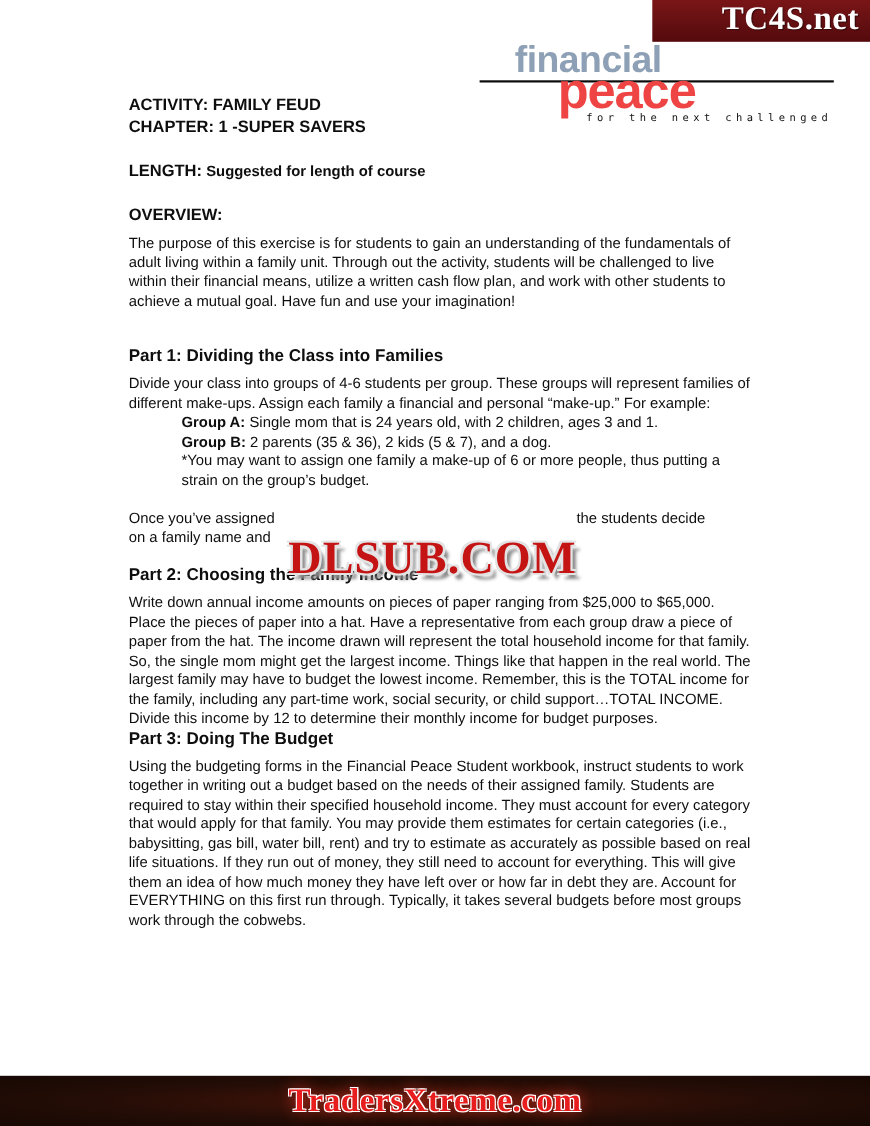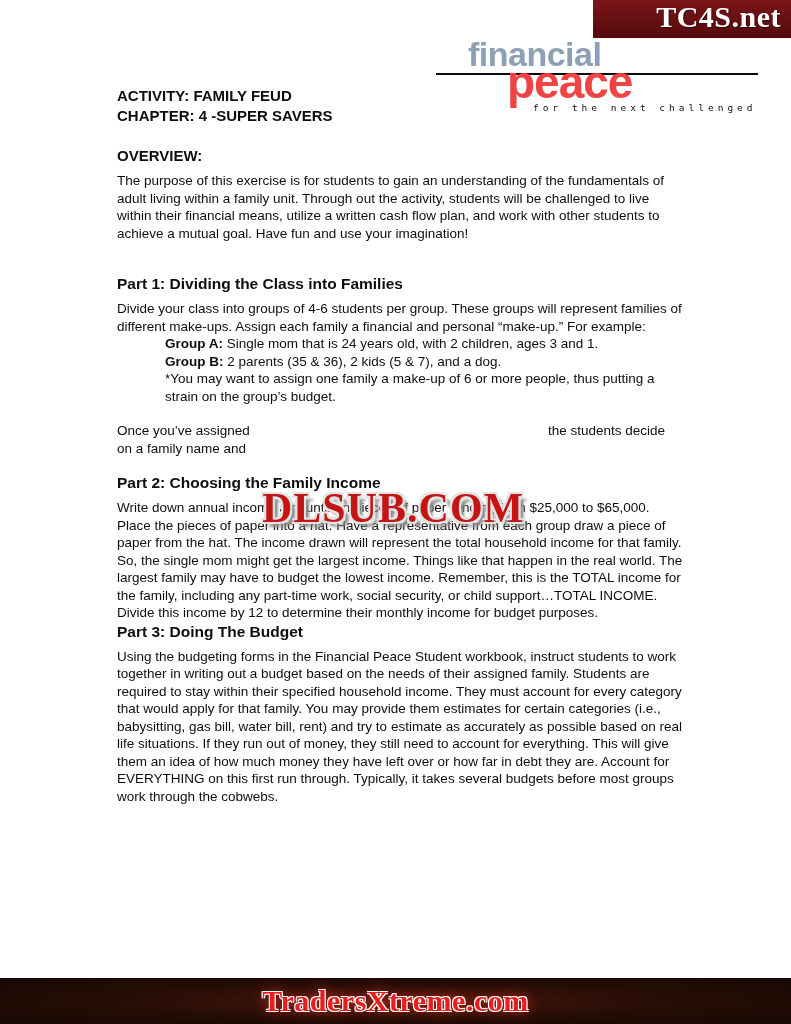--- a/index.html
+++ b/index.html
@@ -59,21 +59,21 @@
   .length-line{margin-top:20px;font-size:15px;font-weight:bold;line-height:20px;}
   .length-line .length-text{font-size:13.5px;}
   .section-heading{margin-top:32px;font-size:15.5px;font-weight:bold;line-height:20px;}
   .overview-heading{margin-top:20px;font-size:15px;font-weight:bold;line-height:20px;}
   .para{margin-top:6px;}
   .indent{margin-left:48px;}
   .note{}
   .group-label{font-weight:bold;}
   .closing{margin-top:17px;position:relative;}
   .closing-line1{position:relative;height:17.5px;}
-  .closing-frag-right{position:absolute;left:431px;top:0;white-space:nowrap;text-align:right;}
+  .closing-frag-right{position:absolute;left:407px;top:0;white-space:nowrap;text-align:right;}
   .heading-tight{margin-top:16px;font-size:15.5px;font-weight:bold;line-height:20px;}
   .heading-p3{font-size:15.5px;font-weight:bold;line-height:20px;}
 
   
   .watermark-center{
     position:absolute;left:262px;top:484px;
     font-family:"Liberation Serif",serif;
     font-weight:bold;font-size:42px;letter-spacing:1px;
     color:#c41414;
     text-shadow:
@@ -112,22 +112,25 @@
   <div>
     <div class="logo-financial">financial</div>
     <div class="logo-rule"></div>
     <div class="logo-peace">peace</div>
     <div class="logo-tagline">for the next challenged</div>
   </div>
 
   <div class="content">
 
     <div class="title-line">ACTIVITY:  FAMILY FEUD</div>
-    <div class="title-line">CHAPTER:  4 -SUPER SAVERS</div>
+    <div class="title-line">CHAPTER:  1 -SUPER SAVERS</div>
 
+    <div class="length-line">
+      <span>LENGTH:</span><span class="length-text"> Suggested for length of course</span>
+    </div>
 
     <div class="overview-heading">OVERVIEW:</div>
     <div class="para">The purpose of this exercise is for students to gain an understanding of the fundamentals of adult living within a family unit.   Through out the activity, students will be challenged to live within their financial means, utilize a written cash flow plan, and work with other students to achieve a mutual goal.  Have fun and use your imagination!</div>
 
     <div class="section-heading">Part 1:  Dividing the Class into Families</div>
     <div class="para">Divide your class into groups of 4-6 students per group.  These groups will represent families of different make-ups.  Assign each family a financial and personal “make-up.” For example:</div>
 
     <div class="indent">
       <span class="group-label">Group A:</span><span>  Single mom that is 24 years old, with 2 children, ages 3 and 1.</span>
     </div>

